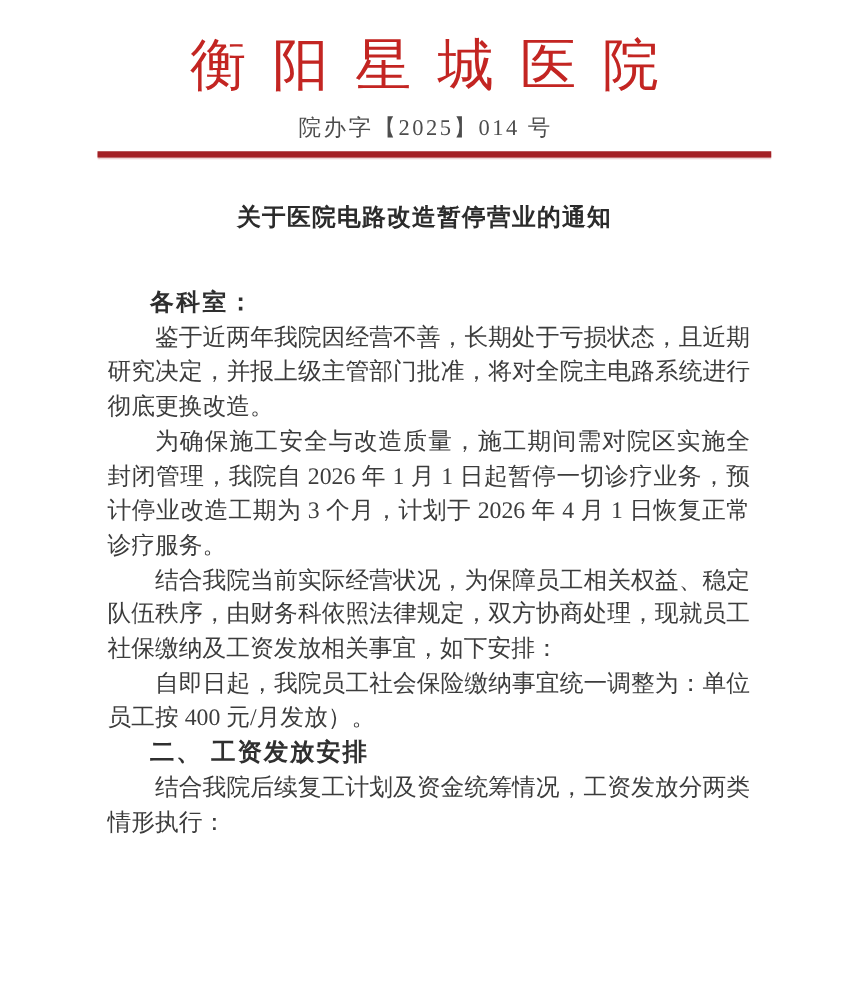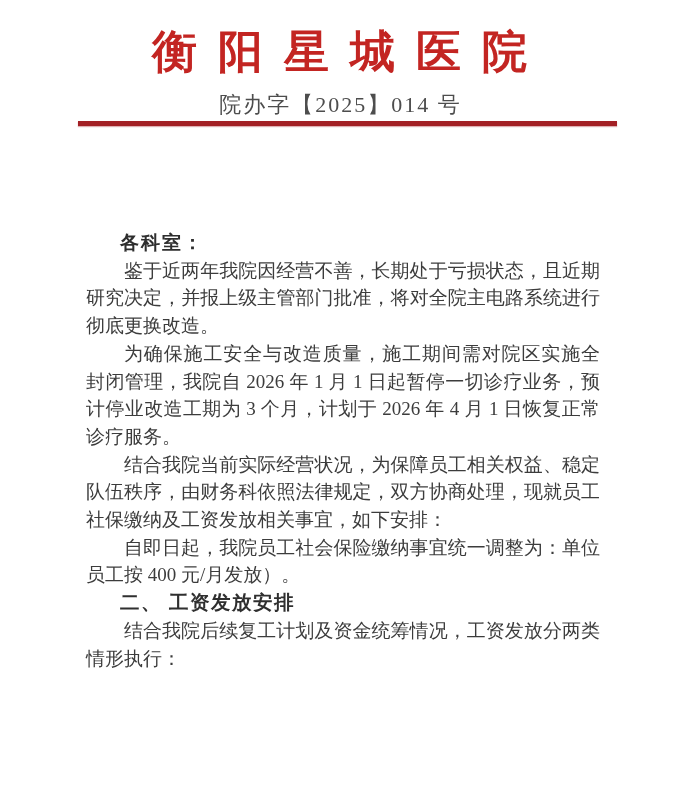--- a/index.html
+++ b/index.html
@@ -6,29 +6,29 @@
   .page{
     position:relative;
     width:679px;height:785px;
     background:#ffffff;
     overflow:hidden;
     font-family:"Liberation Serif", serif;
   }
   .hospital{
     position:absolute;top:22px;left:0;right:0;
     text-align:center;
-    font-size:45px;font-weight:700;
+    font-size:45px;font-weight:400;
     letter-spacing:21px;text-indent:21px;
     color:var(--accent-red,#c32522);
     white-space:nowrap;
   }
   .docnum{
     position:absolute;top:90px;left:0;right:0;
     text-align:center;
-    font-size:22px;color:#4d4d4d;
+    font-size:18px;color:#4d4d4d;
     letter-spacing:2px;text-indent:2px;
   }
   .rule{
     position:absolute;top:121px;left:78px;right:62px;height:5px;
     background:var(--divider-red,#a32025);
     box-shadow:0 1px 1px rgba(163,32,37,.35);
   }
   .title{
     position:absolute;top:161px;left:0;right:0;margin:0;
     text-align:center;
@@ -64,20 +64,21 @@
 </head>
 <body>
 
 <div class="page" style="--accent-red: #c32522; --divider-red: #a32025; --body-text: #3c3c3c;">
   <header>
     <div class="hospital">衡阳星城医院</div>
     <div class="docnum">院办字【2025】014 号</div>
     <div class="rule"></div>
   </header>
 
+  <h2 class="title">关于医院电路改造暂停营业的通知</h2>
 
   <main class="body" id="doc-body">
       <div class="tline salutation">各科室：</div>
       <div class="tline indent fill">鉴于近两年我院因经营不善，长期处于亏损状态，且近期</div>
       <div class="tline fill">研究决定，并报上级主管部门批准，将对全院主电路系统进行</div>
       <div class="tline">彻底更换改造。</div>
       <div class="tline indent fill">为确保施工安全与改造质量，施工期间需对院区实施全</div>
       <div class="tline fill">封闭管理，我院自 2026 年 1 月 1 日起暂停一切诊疗业务，预</div>
       <div class="tline fill">计停业改造工期为 3 个月，计划于 2026 年 4 月 1 日恢复正常</div>
       <div class="tline">诊疗服务。</div>

